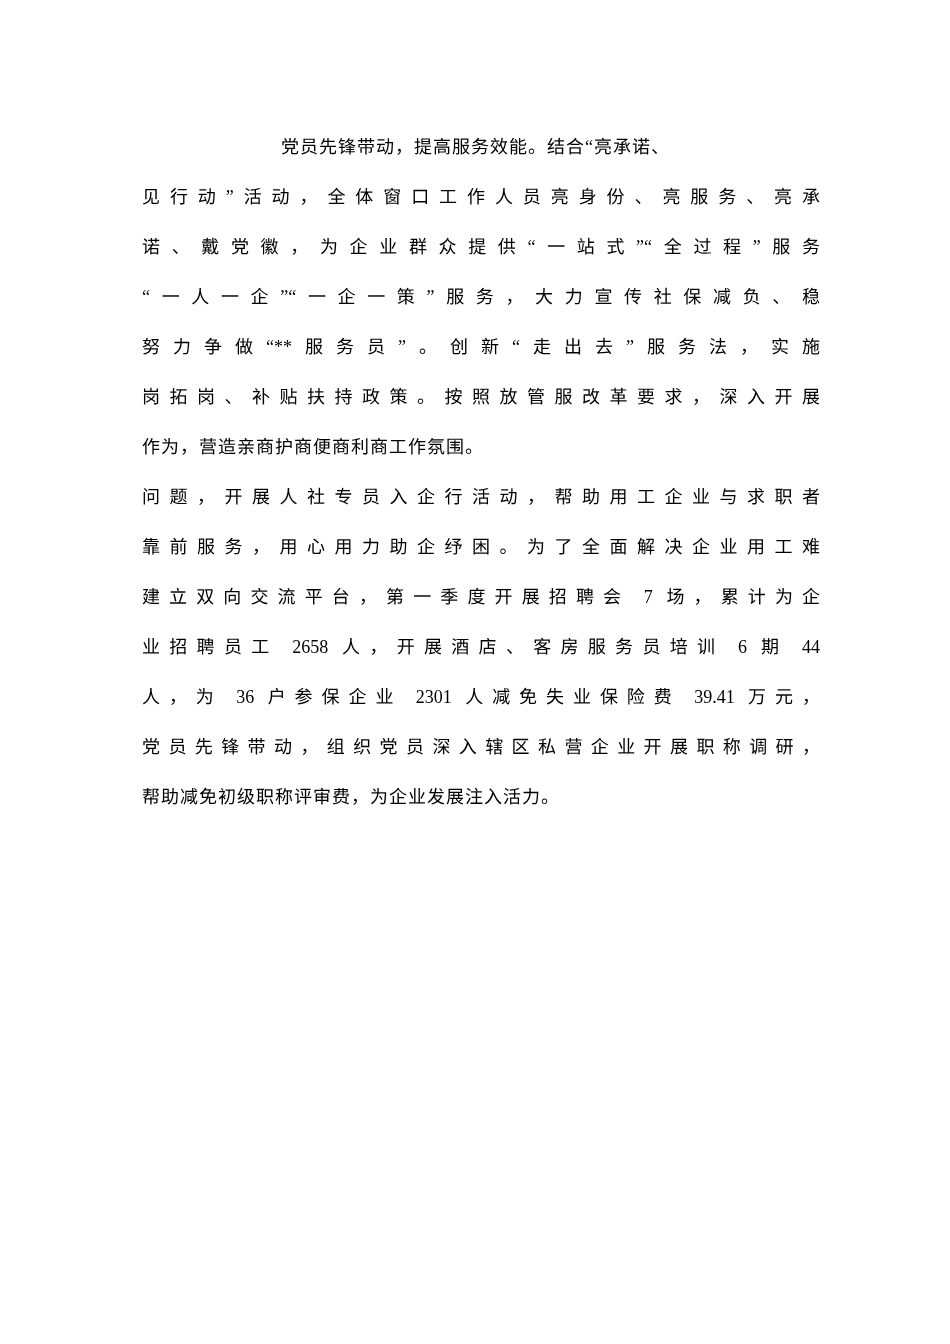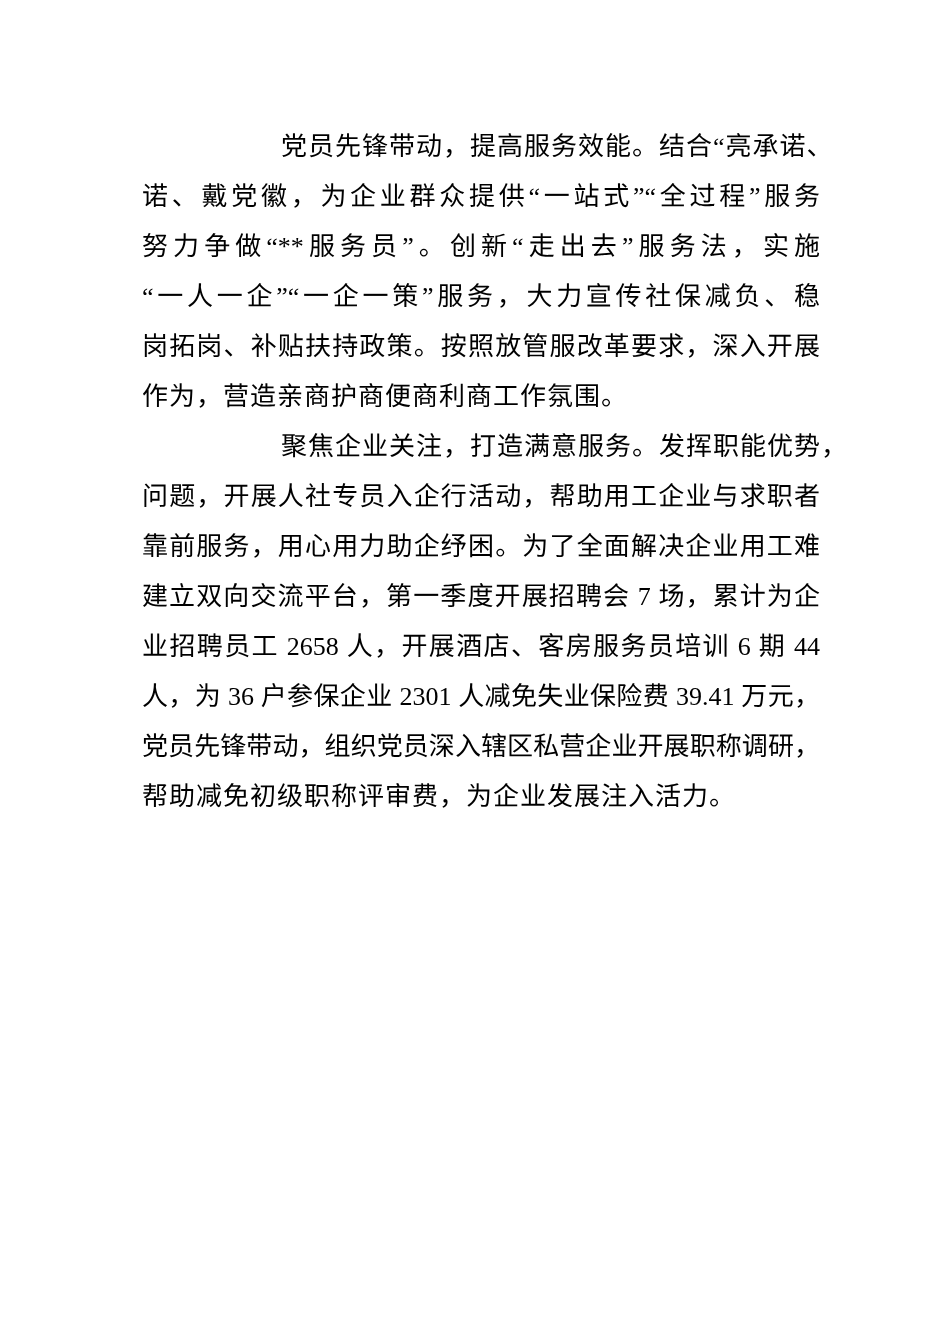--- a/index.html
+++ b/index.html
@@ -14,21 +14,21 @@
     height: 1344px;
     background: #ffffff;
     overflow: hidden;
   }
   .doc {
     position: absolute;
     left: 142px;
     top: 122px;
     width: 678px;
     font-family: "Liberation Serif", "DejaVu Serif", serif;
-    font-size: 26px;
+    font-size: 18px;
     line-height: 50px;
     color: #000000;
   }
   .para { margin: 0; padding: 0; }
   .line {
     height: 50px;
     text-align: justify;
     text-align-last: justify;
     word-break: keep-all;
     white-space: normal;
@@ -47,28 +47,28 @@
     letter-spacing: 1px;
   }
 </style>
 </head>
 <body>
 
 <div class="page">
   <div class="doc">
     <div class="para">
       <div class="line first">党员先锋带动，提高服务效能。结合“亮承诺、</div>
+      <div class="line">见行动”活动，全体窗口工作人员亮身份、亮服务、亮承</div>
       <div class="line">诺、戴党徽，为企业群众提供“一站式”“全过程”服务</div>
+      <div class="line">“一人一企”“一企一策”服务，大力宣传社保减负、稳</div>
       <div class="line">努力争做“**服务员”。创新“走出去”服务法，实施</div>
-      <div class="line">“一人一企”“一企一策”服务，大力宣传社保减负、稳</div>
       <div class="line">岗拓岗、补贴扶持政策。按照放管服改革要求，深入开展</div>
       <div class="line last">作为，营造亲商护商便商利商工作氛围。</div>
     </div>
     <div class="para">
-      <div class="line first">聚焦企业关注，打造满意服务。发挥职能优势，</div>
       <div class="line">问题，开展人社专员入企行活动，帮助用工企业与求职者</div>
       <div class="line">靠前服务，用心用力助企纾困。为了全面解决企业用工难</div>
       <div class="line">建立双向交流平台，第一季度开展招聘会 7 场，累计为企</div>
       <div class="line">业招聘员工 2658 人，开展酒店、客房服务员培训 6 期 44</div>
       <div class="line">人，为 36 户参保企业 2301 人减免失业保险费 39.41 万元，</div>
       <div class="line">党员先锋带动，组织党员深入辖区私营企业开展职称调研，</div>
       <div class="line last">帮助减免初级职称评审费，为企业发展注入活力。</div>
     </div>
   </div>
 </div>

